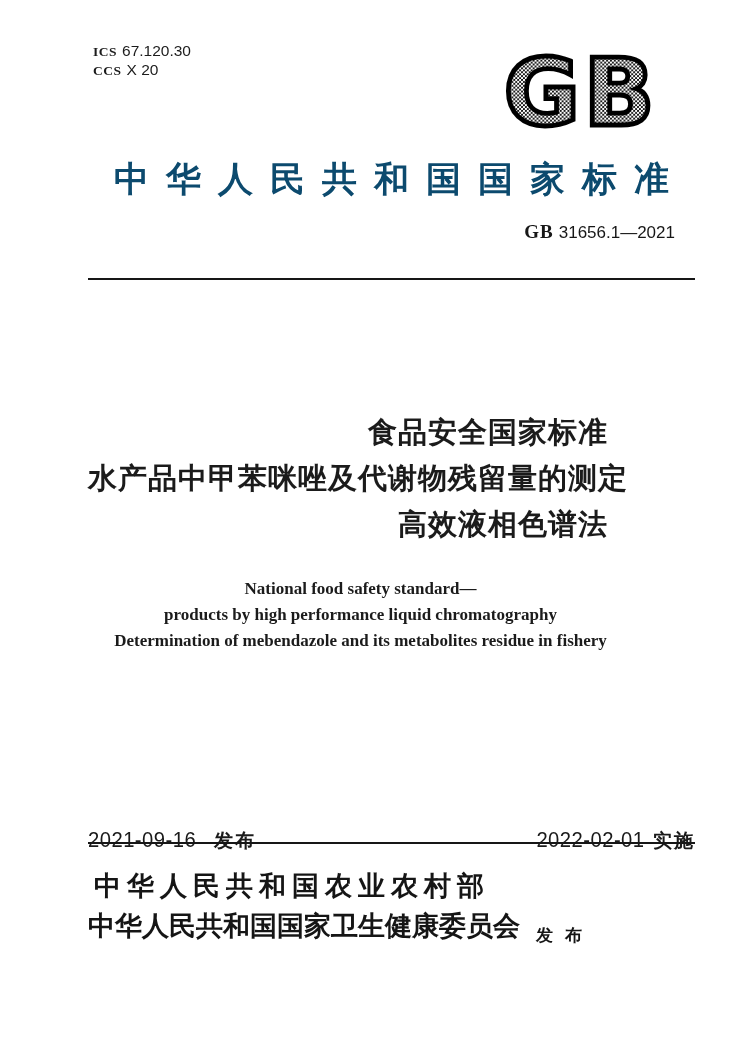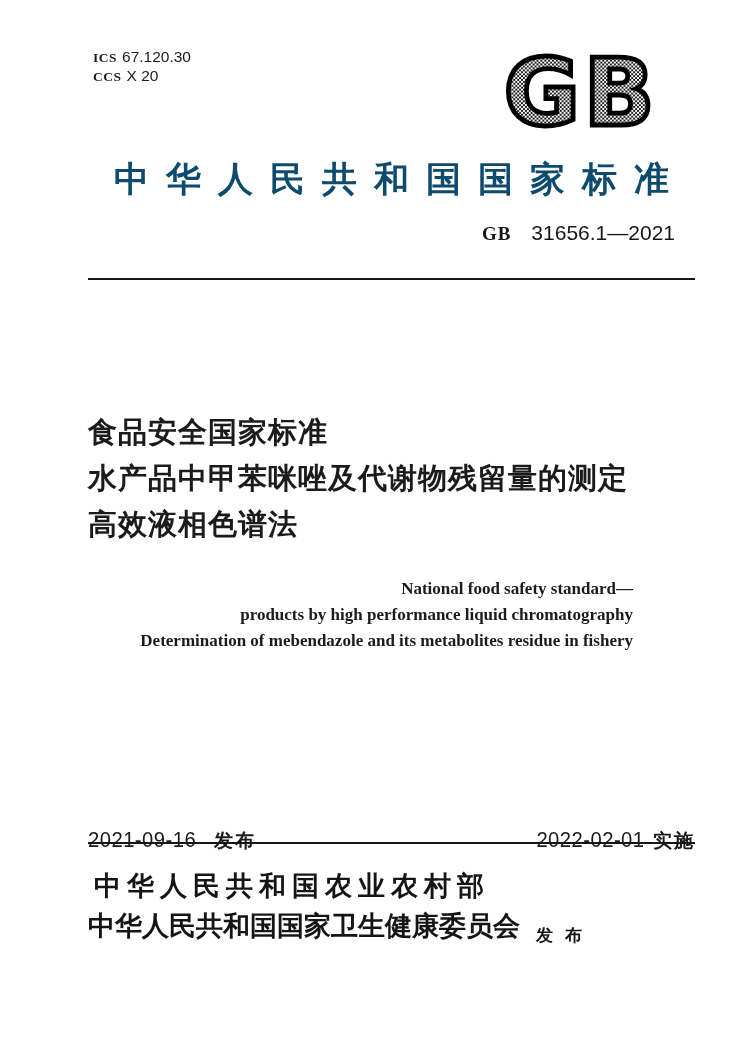--- a/index.html
+++ b/index.html
@@ -18,21 +18,20 @@
   }
 
   
   .ics-block {
     position: absolute;
     left: 93px;
     top: 42px;
     font-size: 15px;
     line-height: 18px;
     color: #1c1c1c;
-    margin-top: 6px;
   }
   .ics-block .code-label {
     font-family: "Liberation Serif", "DejaVu Serif", serif;
     font-weight: bold;
     font-size: 13.5px;
     letter-spacing: 0.5px;
   }
   .ics-block .code-value {
     font-size: 15.5px;
     margin-left: 5px;
@@ -70,56 +69,56 @@
     white-space: nowrap;
     color: #171717;
   }
   .std-code .prefix {
     font-family: "Liberation Serif", "DejaVu Serif", serif;
     font-weight: bold;
     font-size: 19px;
     letter-spacing: 1px;
   }
   .std-code .number {
-    font-size: 21px;
-    margin-left: 20px;
+    font-size: 17px;
+    margin-left: 5px;
   }
 
   .rule {
     position: absolute;
     left: 88px;
     width: 607px;
     height: 2px;
     background: #161616;
   }
   .rule-top { top: 278px; }
   .rule-bottom { top: 842px; }
 
   
   .title-cn {
     position: absolute;
     left: 88px;
     top: 409px;
     width: 520px;
-    text-align: left;
+    text-align: right;
     font-weight: bold;
     font-size: 29px;
     line-height: 46px;
     letter-spacing: 1px;
     white-space: nowrap;
     color: #1b1b1b;
   }
 
   
   .title-en {
     position: absolute;
     left: 88px;
     top: 576px;
     width: 545px;
-    text-align: right;
+    text-align: center;
     font-family: "Liberation Serif", "DejaVu Serif", serif;
     font-weight: bold;
     font-size: 17px;
     line-height: 26px;
     color: #1b1b1b;
   }
 
   
   .dates-row {
     position: absolute;

